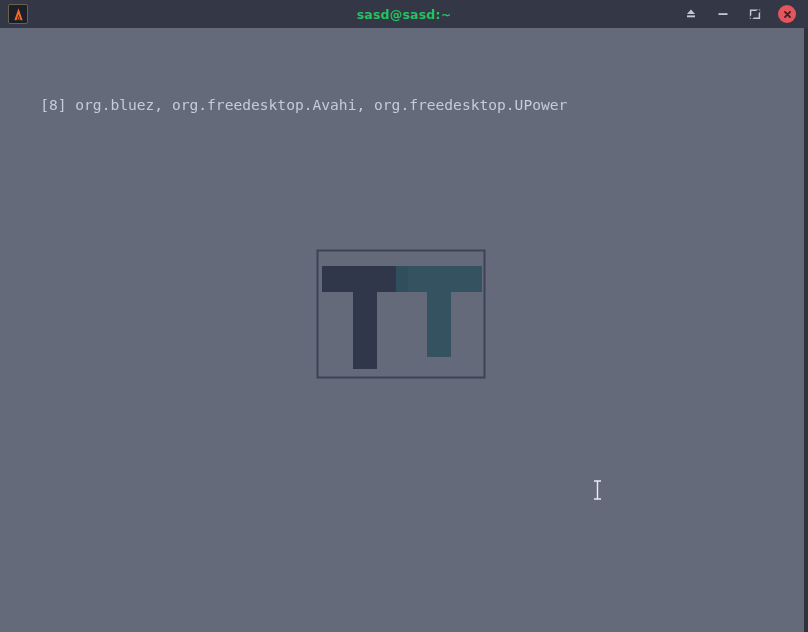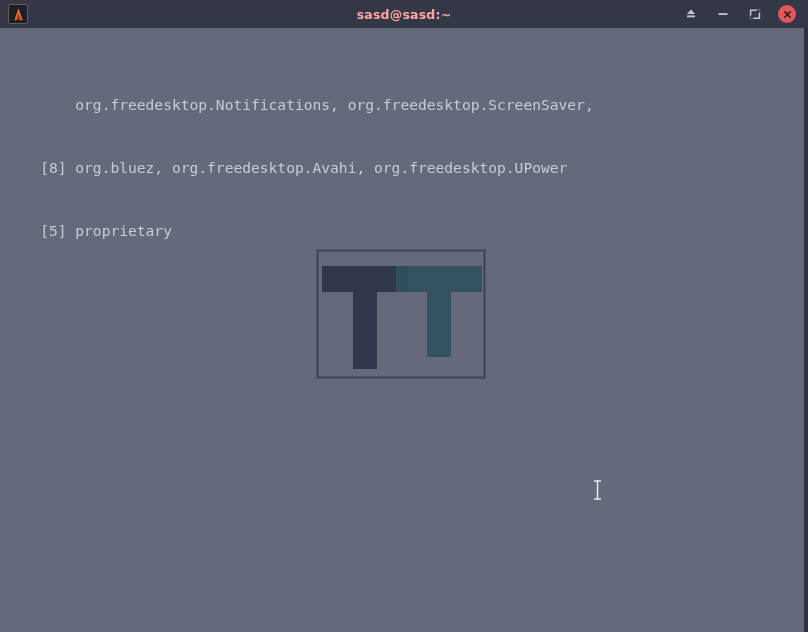--- a/index.html
+++ b/index.html
@@ -51,21 +51,21 @@
   }
   #app-icon svg { display: block; }
 
   #window-title {
     position: absolute;
     left: 0; right: 0;
     text-align: center;
     font-family: "DejaVu Sans", "Liberation Sans", sans-serif;
     font-size: 12.5px;
     font-weight: 700;
-    color: #fca5a5;
+    color: #22c55e;
     letter-spacing: 0.2px;
     pointer-events: none;
   }
 
   #titlebar-buttons {
     margin-left: auto;
     display: flex;
     align-items: center;
     gap: 14px;
     padding-right: 6px;
@@ -196,23 +196,21 @@
           <rect x="5.5" y="33.5" width="167" height="127" fill="none" stroke="#3d4354" stroke-width="2"></rect>
 
           <path d="M10 49 H96 V75 H65 V152 H41 V75 H10 Z" fill="#2b3345" opacity="0.92"></path>
 
           <path d="M84 49 H170 V75 H139 V140 H115 V75 H84 Z" fill="#31505e" opacity="0.92"></path>
         </svg>
       </div>
 
       <div id="screen">
 
-        <div class="line">        org.freedesktop.Notifications, org.freedesktop.ScreenSaver,</div>
         <div class="line">    [8] org.bluez, org.freedesktop.Avahi, org.freedesktop.UPower</div>
-        <div class="line">    [5] proprietary</div>
         <div class="line"></div>
         
 
         
 
         
         
         
         
         

